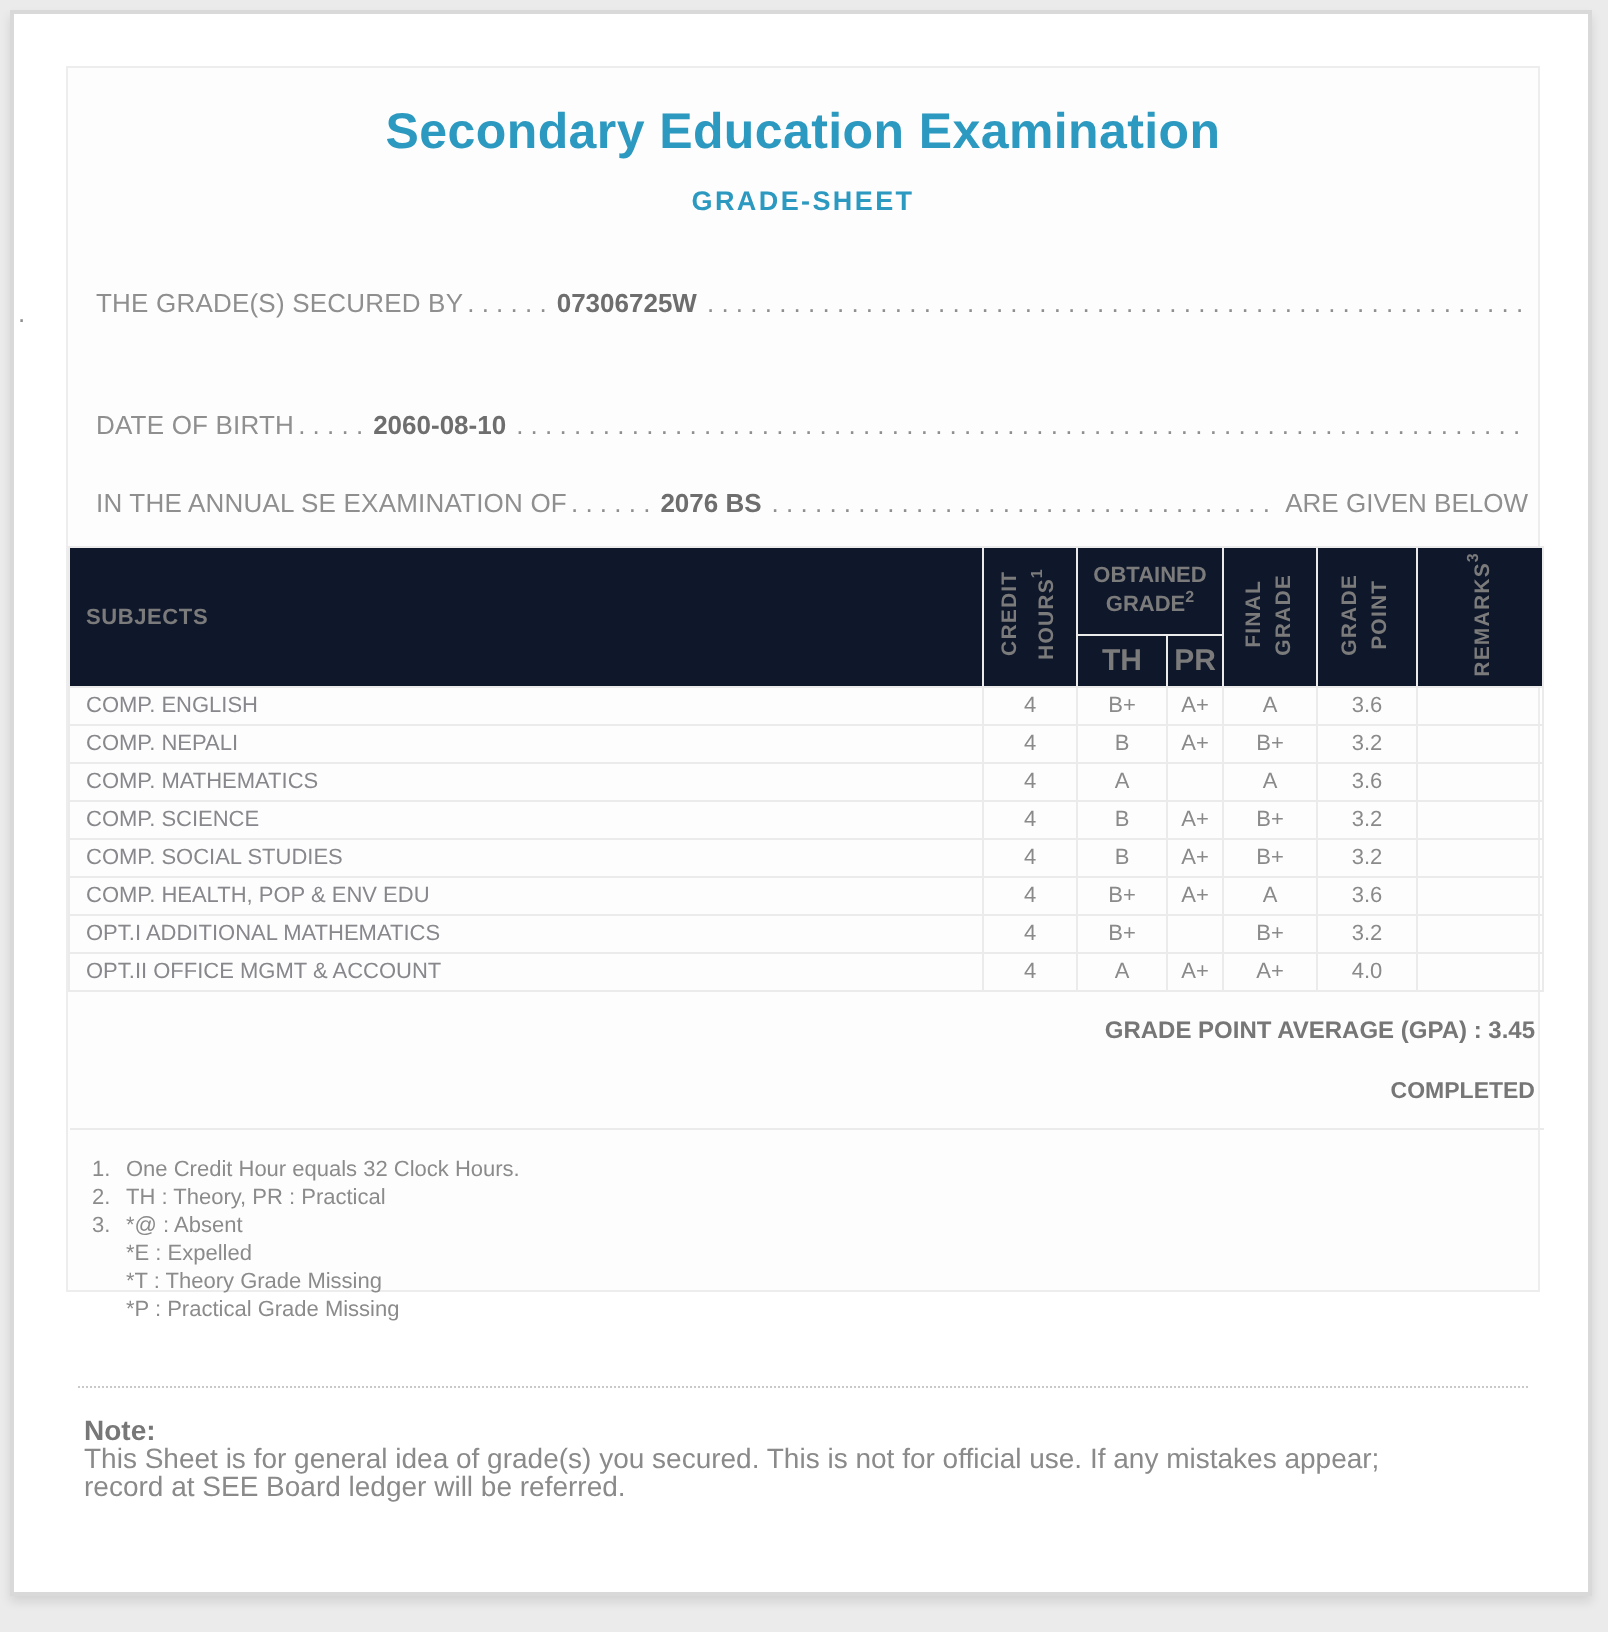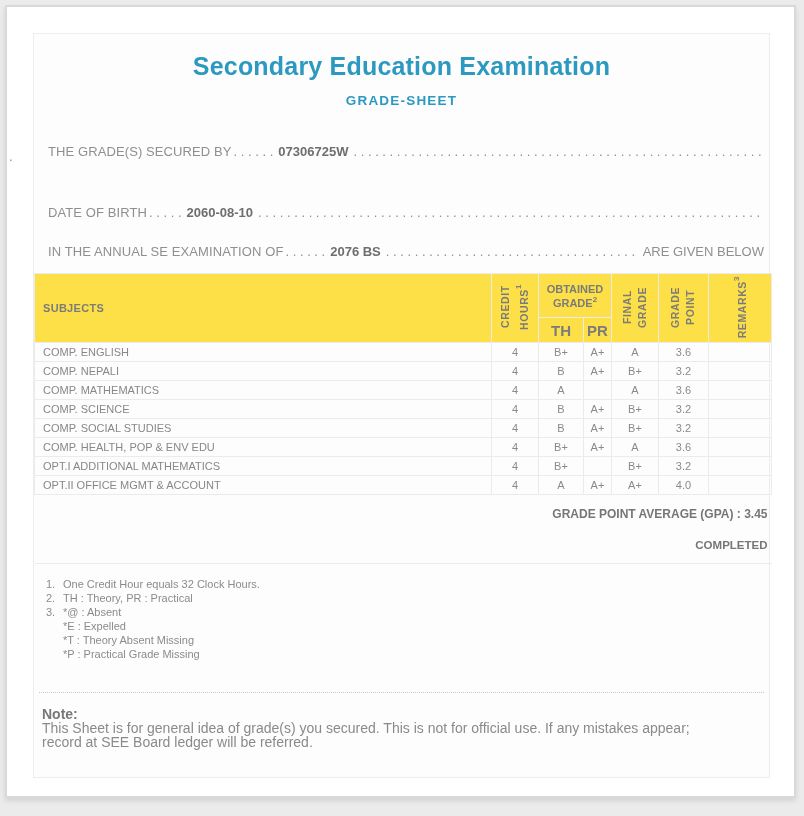--- a/index.html
+++ b/index.html
@@ -12,21 +12,21 @@
   .card{
     position:absolute;left:5px;top:5px;width:787px;height:789px;
     background:#ffffff;border:2px solid #d9d9d9;
     box-shadow:0 3px 5px rgba(0,0,0,0.10);
   }
   .stray-dot{
     position:absolute;left:2px;top:142px;
     color:#8f8f8f;font-size:13px;
   }
   .panel{
-    position:absolute;left:26px;top:26px;width:737px;height:745px;
+    position:absolute;left:26px;top:26px;width:737px;height:613px;
     background:#fdfdfd;border:1px solid #ededed;
     box-sizing:border-box;
   }
   .page-title{
     margin:18px 0 0 0;text-align:center;
     font-size:25px;font-weight:bold;color:#2c99c0;
     letter-spacing:0.2px;
   }
   .page-subtitle{
     margin:12px 0 0 0;text-align:center;
@@ -52,21 +52,21 @@
   }
   table.grades col.c-subj{width:457px;}
   table.grades col.c-credit{width:47px;}
   table.grades col.c-th{width:45px;}
   table.grades col.c-pr{width:28px;}
   table.grades col.c-final{width:47px;}
   table.grades col.c-gp{width:50px;}
   table.grades col.c-rem{width:63px;}
   table.grades th, table.grades td{border:1px solid #ebebeb;}
   table.grades thead th{
-    color:#7b7b7b;font-weight:bold;background:#fde047;
+    color:#7b7b7b;font-weight:bold;background:#0f172a;
     text-align:center;vertical-align:middle;padding:2px;
   }
   th.subjects-h{text-align:left !important;padding-left:8px !important;font-size:11px;letter-spacing:0.3px;}
   th.rot{height:62px;}
   .v{
     display:inline-block;
     writing-mode:vertical-rl;transform:rotate(180deg);
     font-size:10.5px;line-height:1.45;letter-spacing:0.6px;
     white-space:nowrap;
   }
@@ -258,21 +258,21 @@
         <div class="fn">
         <span class="fn-num">3.</span>
         <span class="fn-text">*@ : Absent</span>
       </div>
         <div class="fn">
         <span class="fn-num"></span>
         <span class="fn-text">*E : Expelled</span>
       </div>
         <div class="fn">
         <span class="fn-num"></span>
-        <span class="fn-text">*T : Theory Absent Missing</span>
+        <span class="fn-text">*T : Theory Grade Missing</span>
       </div>
         <div class="fn">
         <span class="fn-num"></span>
         <span class="fn-text">*P : Practical Grade Missing</span>
       </div>
       </div>
 
     <div class="dotted-divider"></div>
 
     <div class="note">

